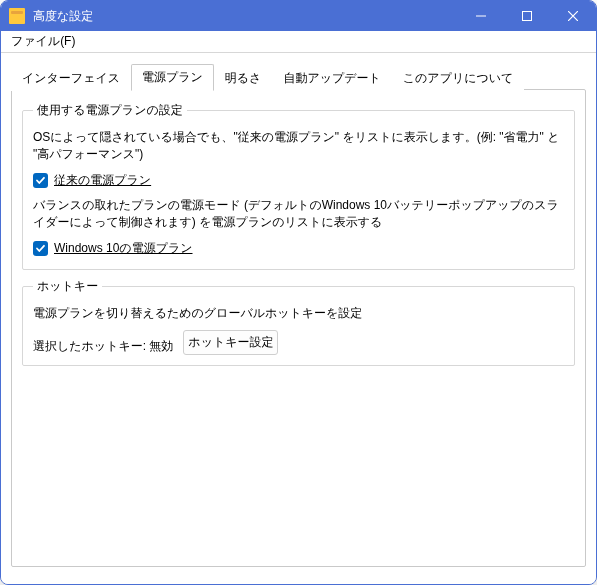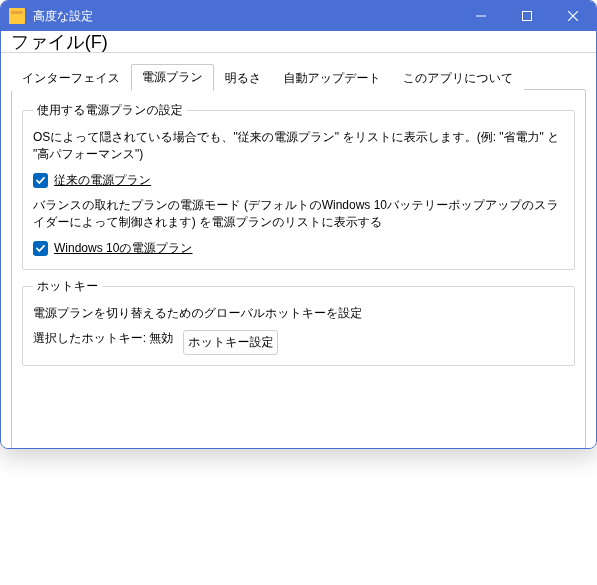--- a/index.html
+++ b/index.html
@@ -7,21 +7,21 @@
   body {
     font-family: "Yu Gothic UI", "Meiryo", "Segoe UI", sans-serif;
     font-size: 12px;
     background: #fff;
     width: 597px;
     height: 585px;
     overflow: hidden;
   }
   .window {
     width: 597px;
-    height: 449px;
+    height: 585px;
     border: 1px solid #4a6fd4;
     border-radius: 8px;
     overflow: hidden;
     display: flex;
     flex-direction: column;
     background: #e5e5e5;
     box-shadow: 0 8px 24px rgba(0,0,0,0.18);
   }
   .titlebar {
     height: 30px;
@@ -49,21 +49,21 @@
     align-items: center;
     justify-content: center;
     color: #fff;
   }
   .menubar {
     height: 22px;
     border-bottom: 1px solid #d7d7d7;
     display: flex;
     align-items: center;
     padding: 0 4px;
-    font-size: 18px;
+    font-size: 12px;
     background: #fff;
   }
   .menubar .menu-item {
     padding: 2px 6px;
   }
   .client {
     flex: 1 1 auto;
     padding: 10px 10px 10px 10px;
     background: #fff;
   }
@@ -127,21 +127,21 @@
     border-radius: 3px;
     background: #0067c0;
     display: inline-flex;
     align-items: center;
     justify-content: center;
     flex-shrink: 0;
   }
   .checkbox svg { display:block; }
   .row-inline {
     display: flex;
-    align-items: flex-start;
+    align-items: flex-end;
     gap: 10px;
     margin-top: 6px;
   }
   .btn {
     border: 1px solid #cfcfcf;
     background: #fdfdfd;
     padding: 3px 4px;
     font-size: 12px;
     border-radius: 3px;
     cursor: default;

